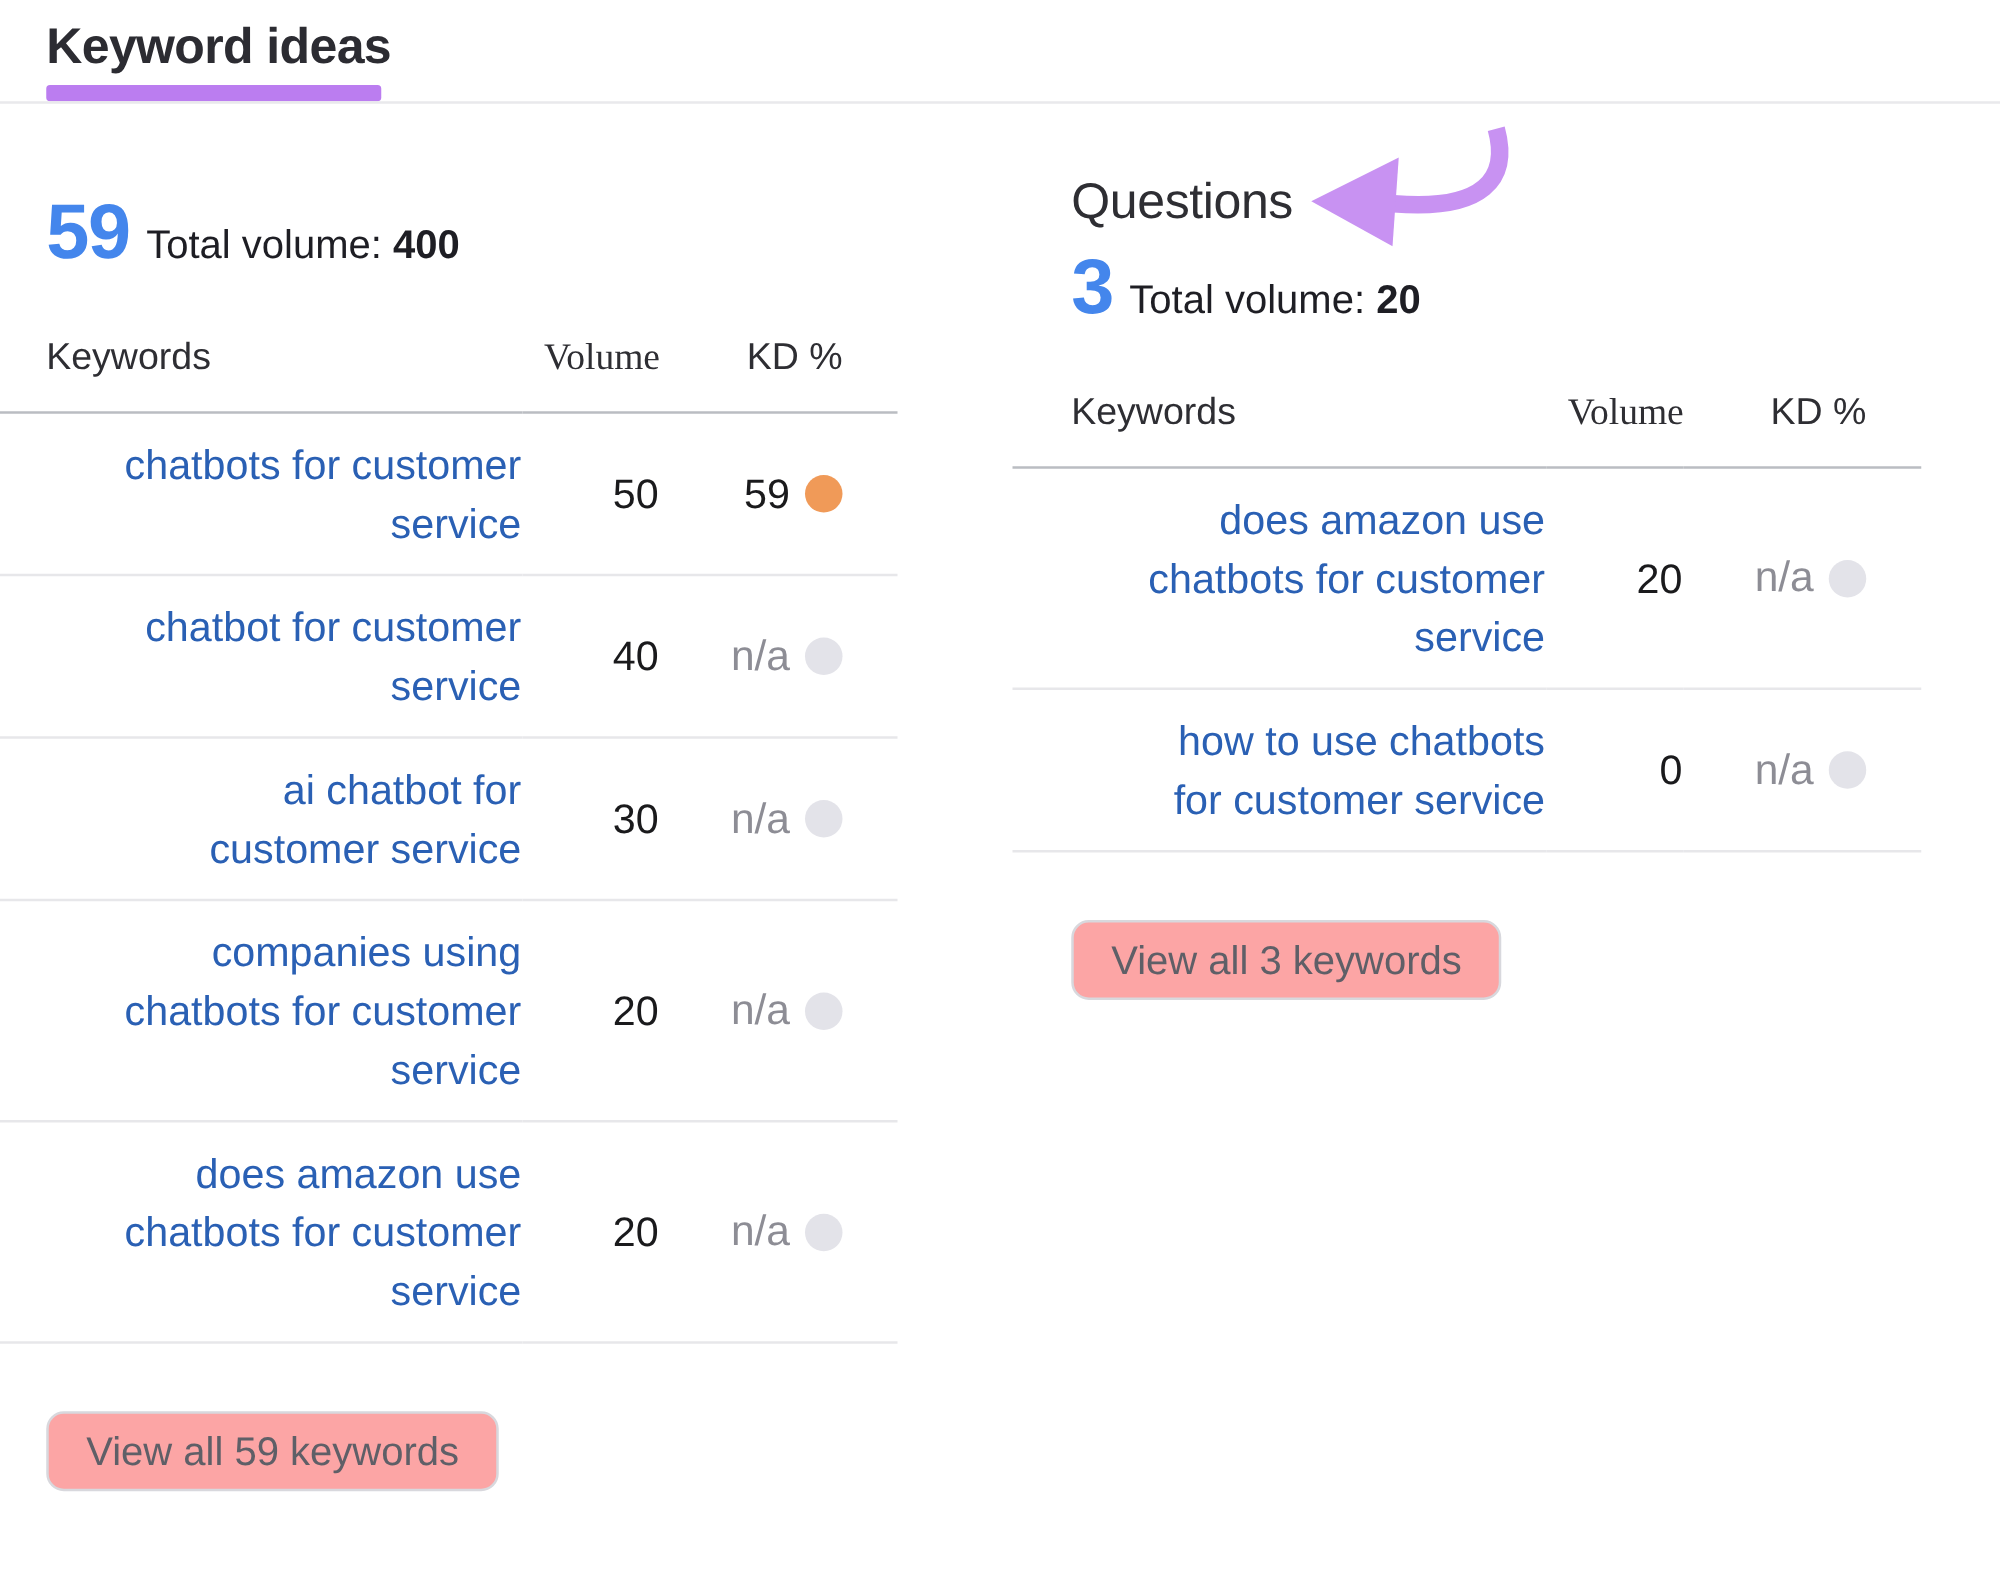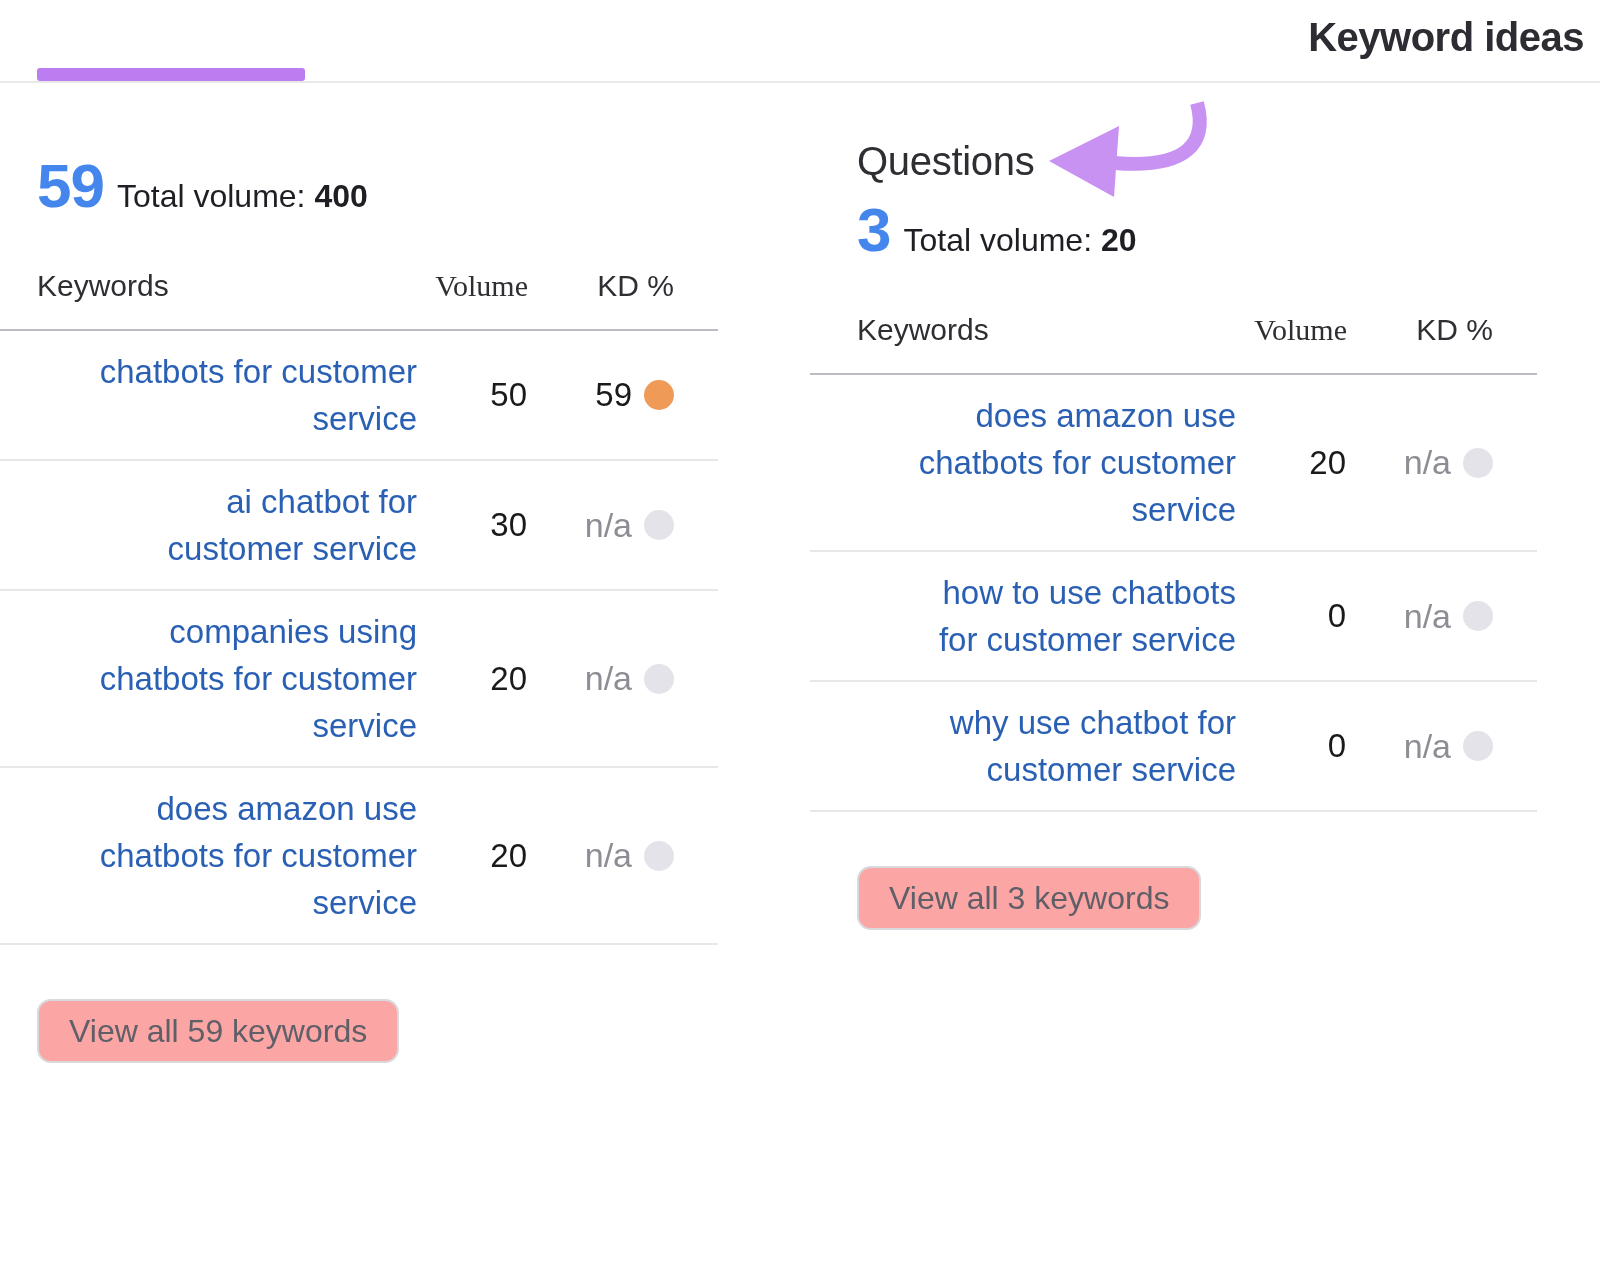--- a/index.html
+++ b/index.html
@@ -14,21 +14,21 @@
   html, body { margin: 0; padding: 0; }
   body {
     width: 1600px; height: 1267px;
     background: #ffffff;
     font-family: "Liberation Sans", "DejaVu Sans", sans-serif;
     color: #2E2E33;
     overflow: hidden;
   }
 
   
-  .page-header { padding: 14px 16px 0 37px; text-align: right; }
+  .page-header { padding: 14px 16px 0 37px; }
   .page-title {
     margin: 0; font-size: 40px; line-height: 46px; font-weight: 700;
     color: #2C2C32; letter-spacing: -0.5px;
   }
   .title-underline {
     width: 268px; height: 13px; margin-top: 8px; border-radius: 3px;
     background: var(--accent_underline, #BB7DF0);
   }
   .page-divider { height: 2px; background: #E9E9EC; margin-top: 0; }
 
@@ -134,20 +134,28 @@
           <th class="col-kd">KD %</th>
         </tr>
       </thead>
       <tbody>
         <tr>
           <td class="cell-kw"><a href="#">chatbots for customer service</a></td>
           <td class="cell-vol">50</td>
           <td class="cell-kd"><span class="kd-inner">
                 <span class="kd-value" data-kd="difficult">59</span>
                 <span class="kd-dot" data-kd="difficult"></span>
+              </span></td>
+        </tr>
+        <tr>
+          <td class="cell-kw"><a href="#">chatbot for customer service</a></td>
+          <td class="cell-vol">40</td>
+          <td class="cell-kd"><span class="kd-inner">
+                <span class="kd-value" data-kd="na">n/a</span>
+                <span class="kd-dot" data-kd="na"></span>
               </span></td>
         </tr>
         <tr>
           <td class="cell-kw"><a href="#">ai chatbot for customer service</a></td>
           <td class="cell-vol">30</td>
           <td class="cell-kd"><span class="kd-inner">
                 <span class="kd-value" data-kd="na">n/a</span>
                 <span class="kd-dot" data-kd="na"></span>
               </span></td>
         </tr>
@@ -204,27 +212,19 @@
               </span></td>
         </tr>
         <tr>
           <td class="cell-kw"><a href="#">how to use chatbots for customer service</a></td>
           <td class="cell-vol">0</td>
           <td class="cell-kd"><span class="kd-inner">
                 <span class="kd-value" data-kd="na">n/a</span>
                 <span class="kd-dot" data-kd="na"></span>
               </span></td>
         </tr>
-        <tr>
-          <td class="cell-kw"><a href="#">why use chatbot for customer service</a></td>
-          <td class="cell-vol">0</td>
-          <td class="cell-kd"><span class="kd-inner">
-                <span class="kd-value" data-kd="na">n/a</span>
-                <span class="kd-dot" data-kd="na"></span>
-              </span></td>
-        </tr>
       </tbody>
     </table>
 
     <button class="view-all-btn">View all 3 keywords</button>
   </section>
 
 </main>
 
 </body></html>

